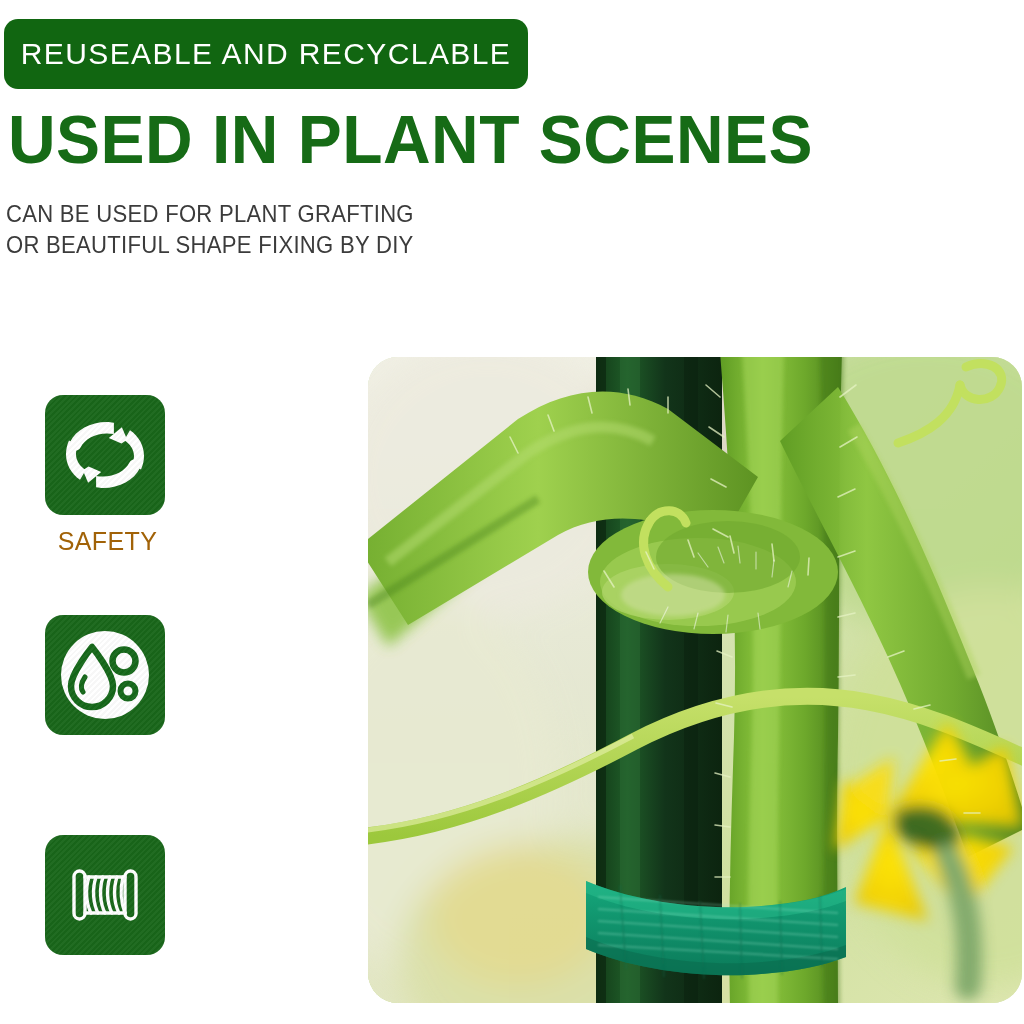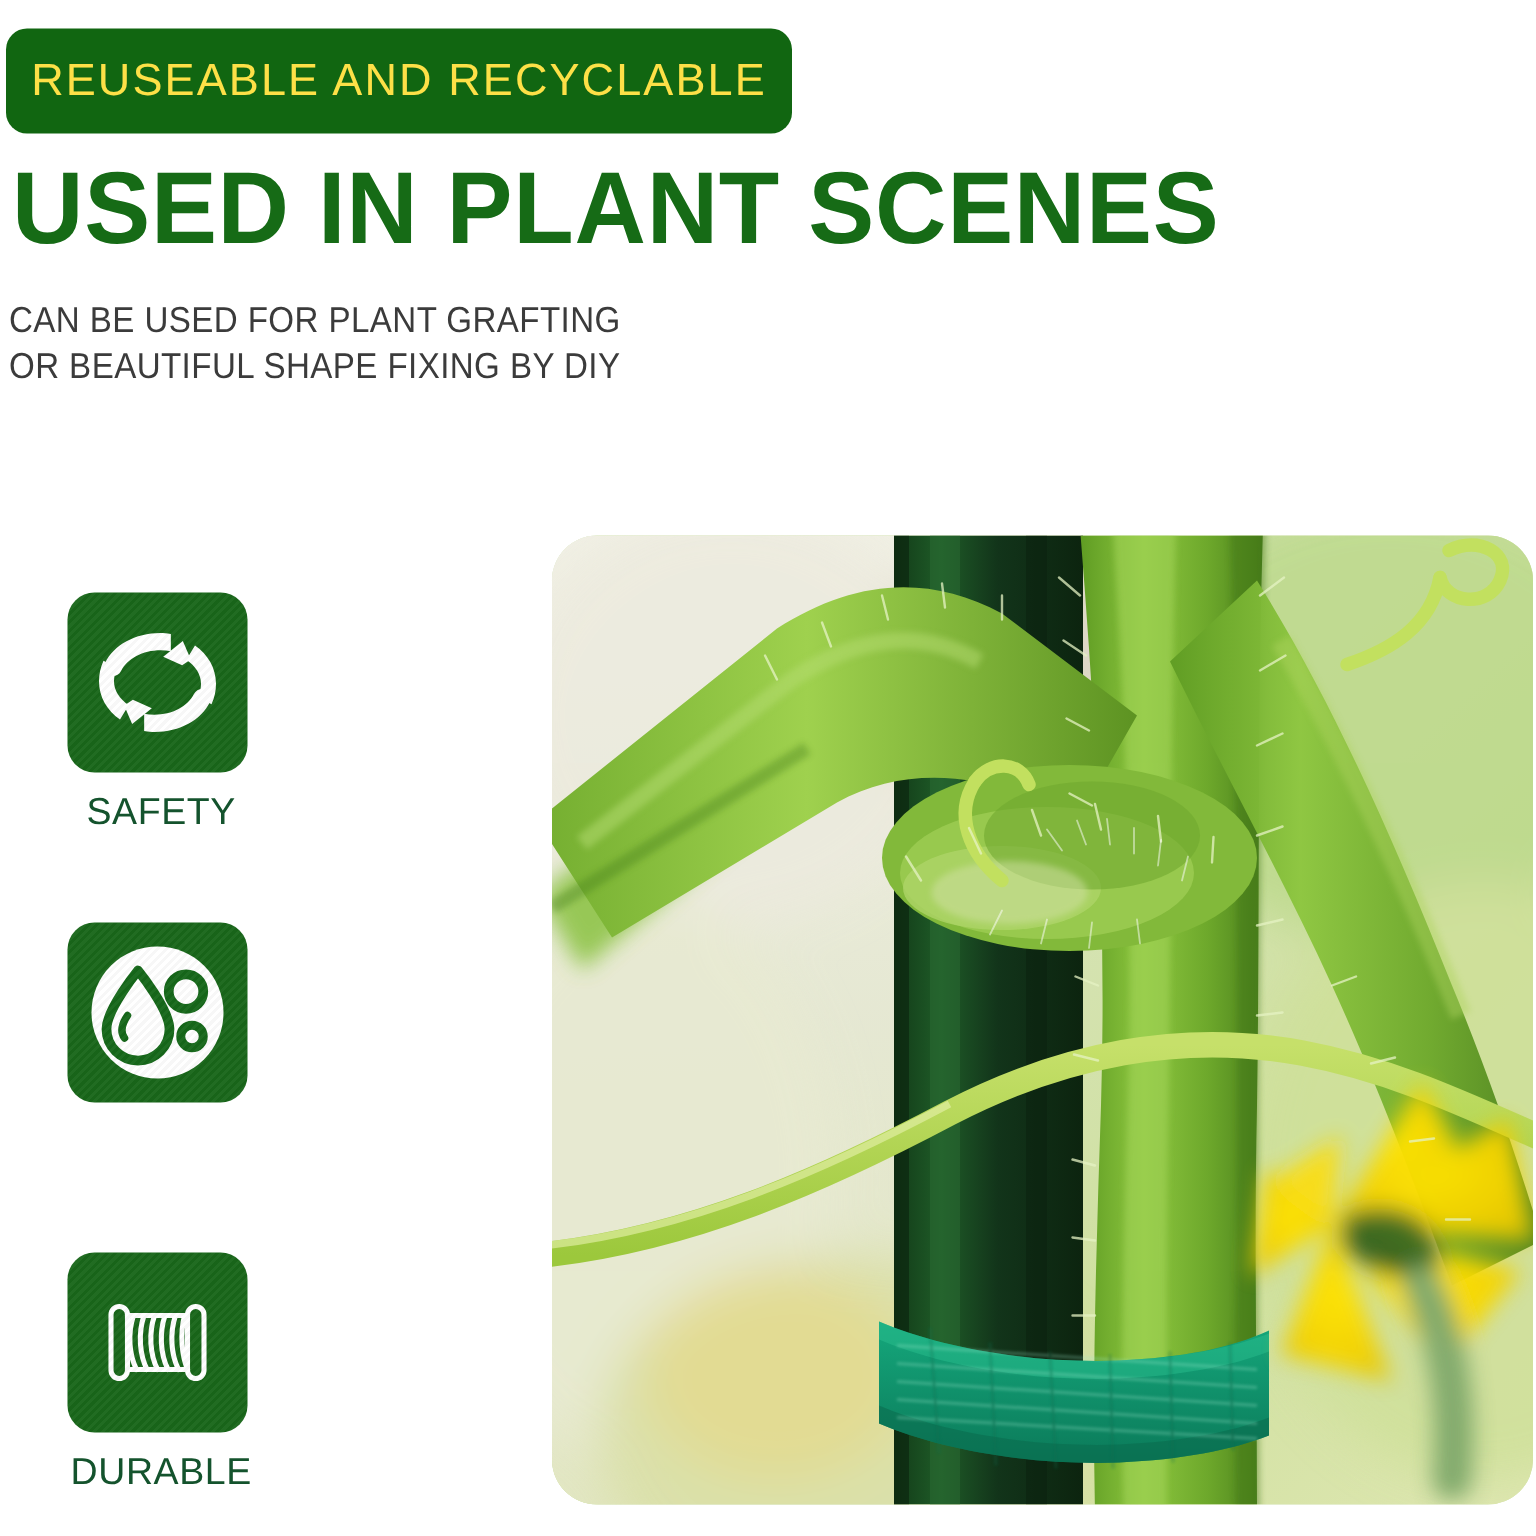--- a/index.html
+++ b/index.html
@@ -13,21 +13,21 @@
 
   
   .badge {
     position: absolute; left: 4px; top: 19px;
     width: 524px; height: 70px;
     background: #116611;
     border-radius: 14px;
     display: flex; align-items: center; justify-content: center;
   }
   .badge-text {
-    color: #fde047;
+    color: #ffffff;
     font-family: "Liberation Sans", sans-serif;
     font-size: 30px;
     letter-spacing: 1.4px;
     font-weight: 400;
     white-space: nowrap;
   }
   .headline {
     position: absolute; left: 8px; top: 100px;
     width: 960px; height: 78px;
     color: #166b16;
@@ -66,21 +66,21 @@
     content: "";
     position: absolute; inset: 0;
     background: repeating-linear-gradient(135deg,
       rgba(255,255,255,0.035) 0 2px, rgba(0,0,0,0.03) 2px 4px);
     pointer-events: none;
   }
   .tile svg { position: absolute; left: 0; top: 0; width: 120px; height: 120px; }
   .feature-label {
     position: absolute; left: 0; top: 132px;
     width: 215px; text-align: center;
-    color: #14532d;
+    color: #a16207;
     font-family: "Liberation Sans", sans-serif;
     font-size: 25px;
     letter-spacing: 0.4px;
   }
 
   
   .photo {
     position: absolute; left: 368px; top: 357px;
     width: 654px; height: 646px;
     border-radius: 30px;
@@ -159,21 +159,20 @@
 
             <path d="M44 42 C 40 54 41 68 46 78"></path>
             <path d="M51 42 C 47 54 48 68 53 78"></path>
             <path d="M58 42 C 54 54 55 68 60 78"></path>
             <path d="M65 42 C 61 54 62 68 67 78"></path>
             <path d="M72 42 C 68 54 69 68 74 78"></path>
             <path d="M78 42 C 75 54 76 68 80 78"></path>
           </g>
         </svg>
       </div>
-      <div class="feature-label">DURABLE</div>
     </div>
 
   </div>
 
   <div class="photo">
     <svg viewBox="0 0 654 646" preserveAspectRatio="none">
       <defs>
         <linearGradient id="bgSky" x1="0" y1="0" x2="1" y2="1">
           <stop offset="0%" stop-color="#e9eee0"></stop>
           <stop offset="35%" stop-color="#d8e4bb"></stop>

